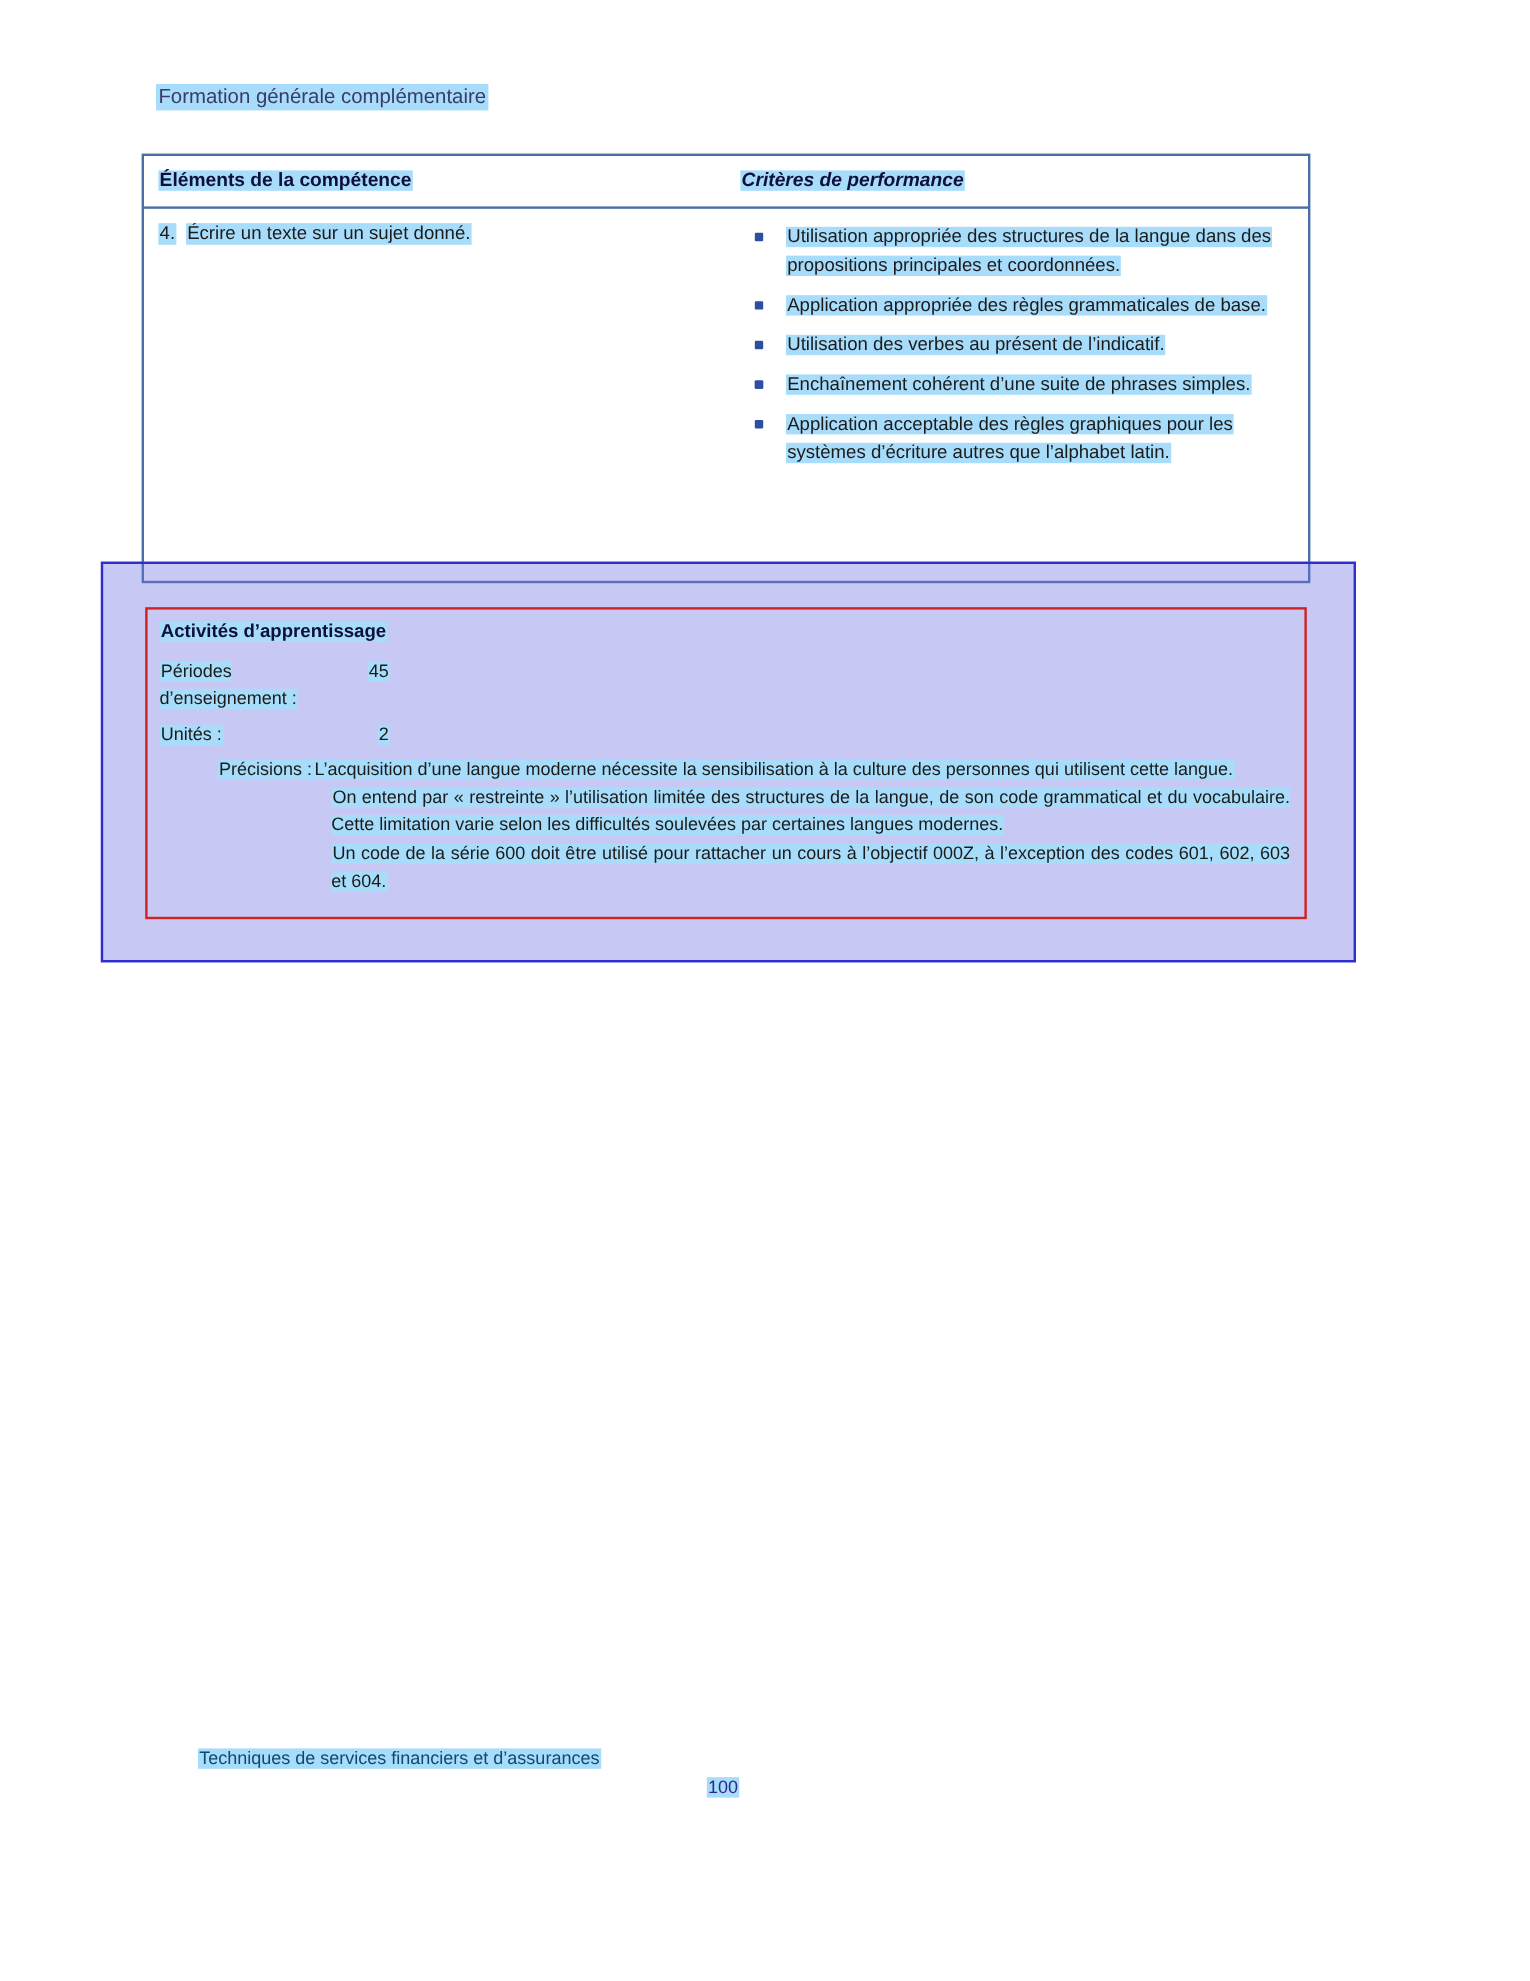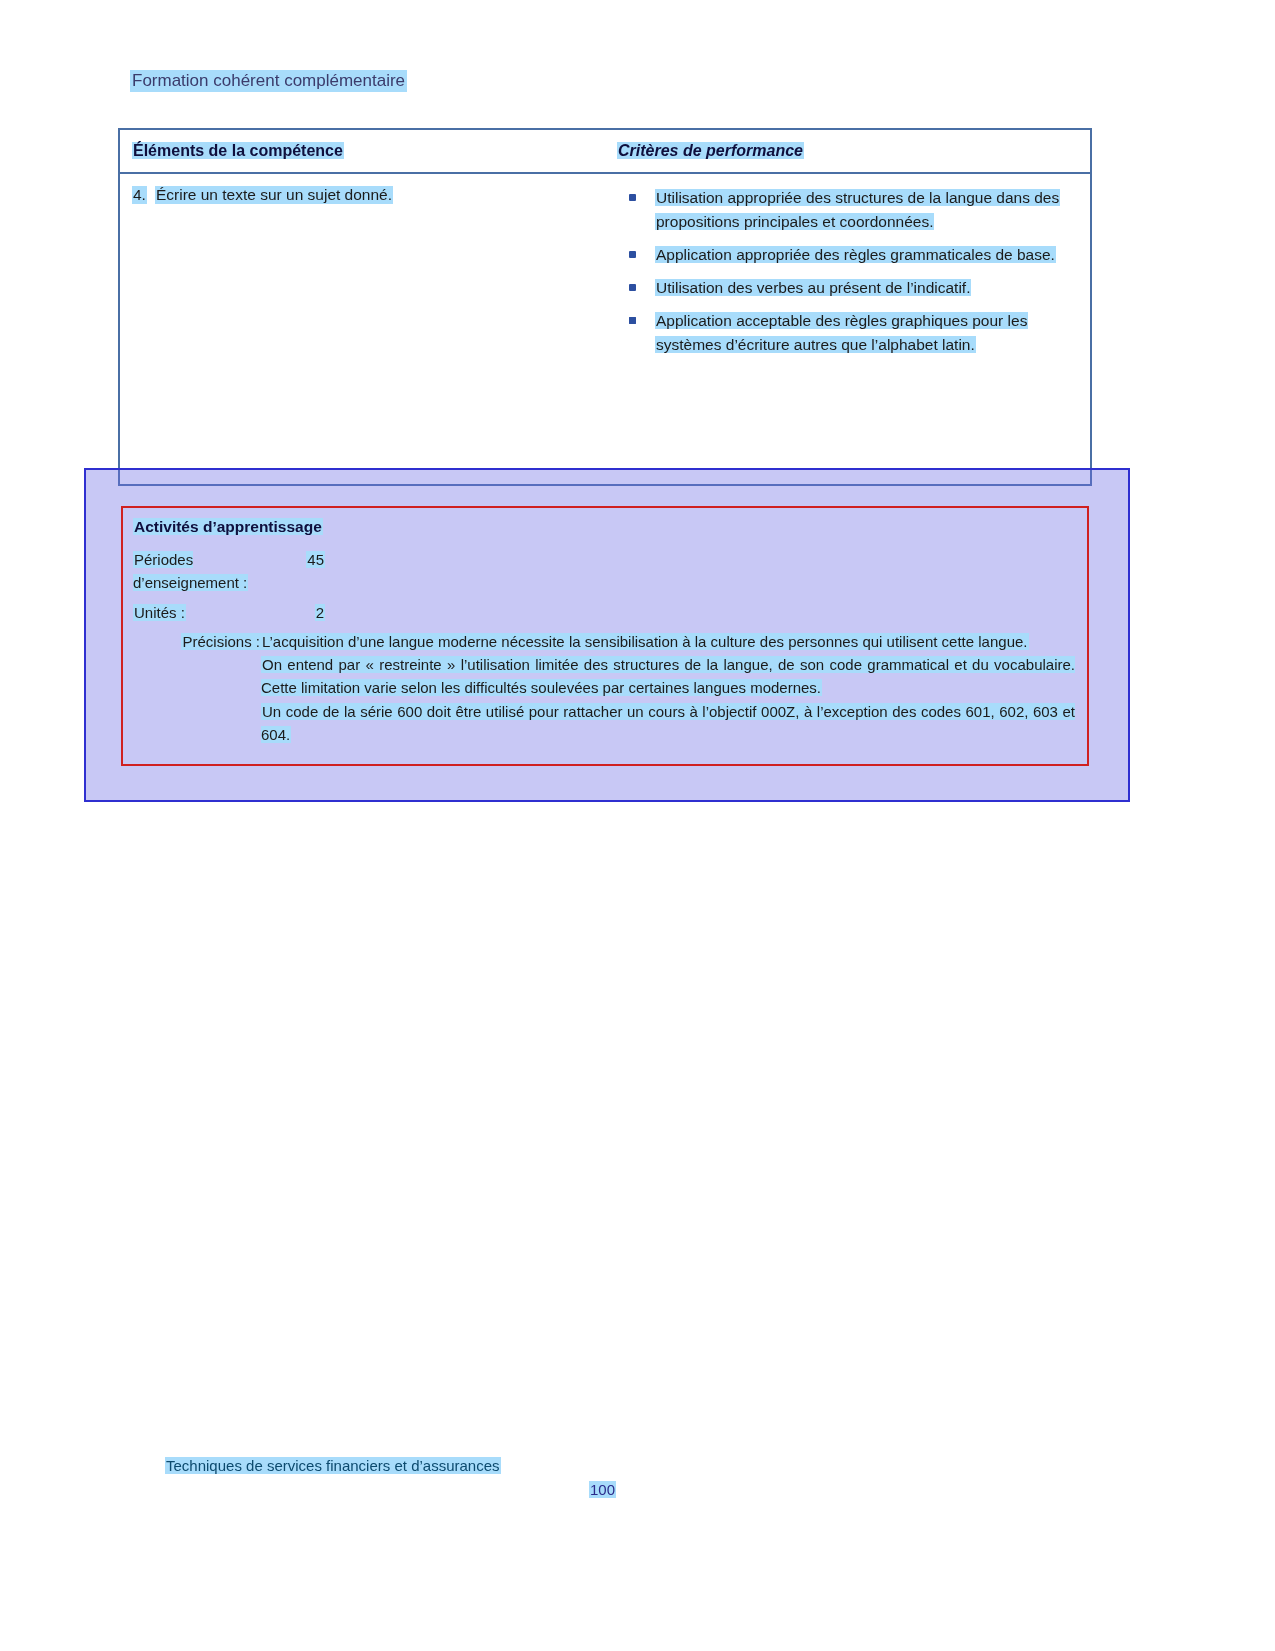--- a/index.html
+++ b/index.html
@@ -174,21 +174,21 @@
     font-size: 15px;
     line-height: 1.55;
     color: #1b1b1b;
   }
   .prec-label { width: 128px; flex: 0 0 128px; text-align: right; }
   .prec-body { flex: 1; }
   .prec-p {
     margin: 0 0 0 0;
     text-align: justify;
   }
-  .prec-p + .prec-p { margin-top: 0px; }
+  .prec-p + .prec-p { margin-top: 0px; margin-left: 15px; }
 
   
   .footer-text {
     position: absolute;
     left: 128px;
     top: 1457px;
     font-size: 15px;
     color: #0c4a6e;
     margin-left: 37px;
   }
@@ -198,40 +198,41 @@
     top: 1481px;
     font-size: 15px;
     color: #2b2b8a;
   }
 </style>
 </head>
 <body>
 
 <div class="page">
 
-  <div class="header">Formation cohérent complémentaire</div>
+  <div class="header">Formation générale complémentaire</div>
 
   <div class="comp-table">
     <div class="comp-head">
       <div class="cell cell-left"><span class="hl">Éléments de la compétence</span></div>
       <div class="cell cell-right"><span class="hl">Critères de performance</span></div>
     </div>
     <div class="comp-body">
       <div class="left">
         <div class="elem-line">
           <span class="elem-num hl">4.</span>
           <span class="hl">Écrire un texte sur un sujet donné.</span>
         </div>
       </div>
       <div class="right">
         <ul class="crit">
           <li><span class="bullet"></span><span class="txt">Utilisation appropriée des structures de la langue dans des propositions principales et coordonnées.</span></li>
           <li><span class="bullet"></span><span class="txt">Application appropriée des règles grammaticales de base.</span></li>
           <li><span class="bullet"></span><span class="txt">Utilisation des verbes au présent de l’indicatif.</span></li>
           <li><span class="bullet"></span></li>
+          <li><span class="bullet"></span><span class="txt">Enchaînement cohérent d’une suite de phrases simples.</span></li>
           <li><span class="bullet"></span><span class="txt">Application acceptable des règles graphiques pour les systèmes d’écriture autres que l’alphabet latin.</span></li>
         </ul>
       </div>
     </div>
   </div>
 
   <div class="select-outer"></div>
 
   <div class="activities">
     <div class="act-title"><span class="hl">Activités d’apprentissage</span></div>

